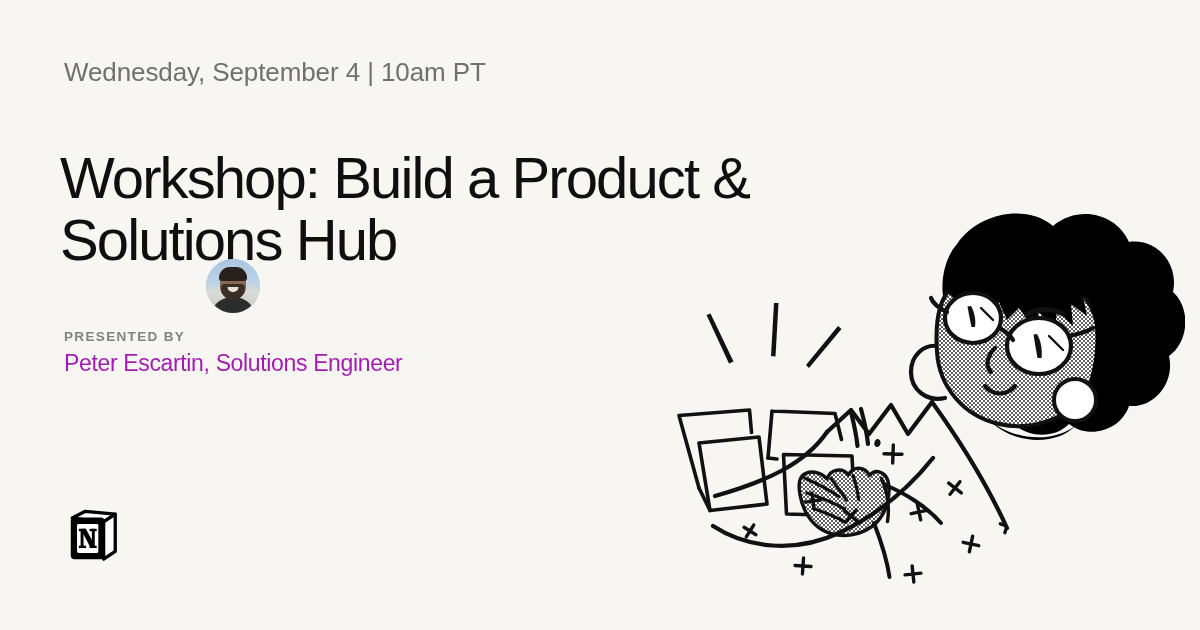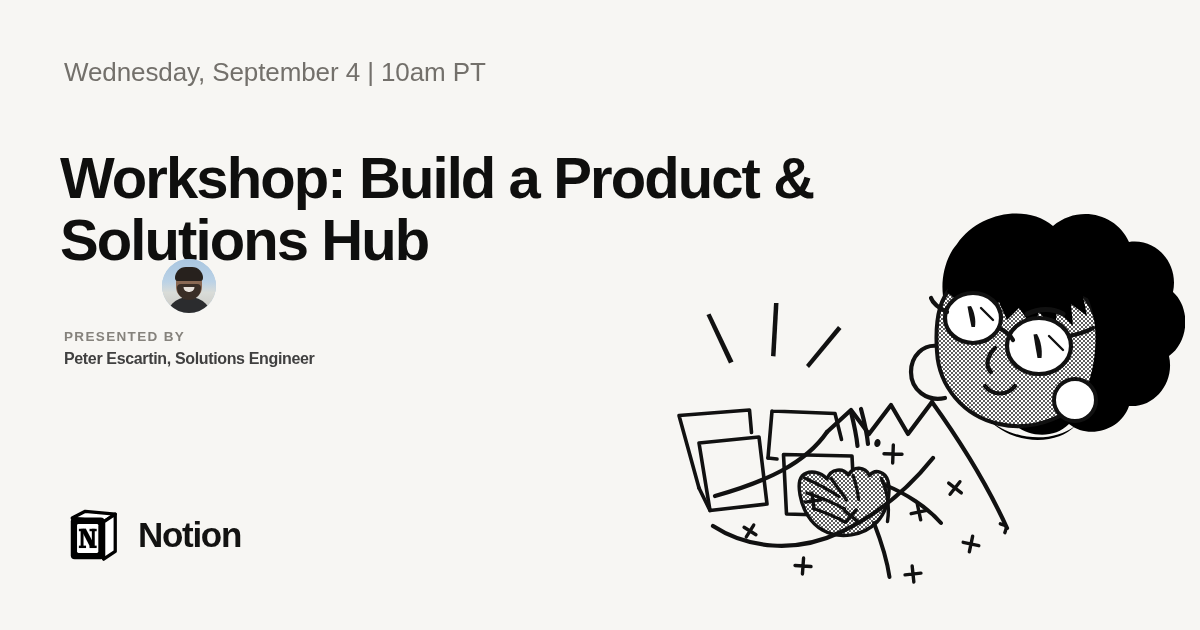--- a/index.html
+++ b/index.html
@@ -44,21 +44,21 @@
     white-space: nowrap;
   }
 
   #event-title {
     position: absolute;
     top: 108px;
     left: -4px;
     width: 860px;
     font-size: 58px;
     line-height: 62px;
-    font-weight: 700;
+    font-weight: 400;
     letter-spacing: -1.9px;
     color: #0F0F0E;
   }
   #event-title .title-line {
     display: block;
   }
 
   
   #presenter-row {
     position: absolute;
@@ -142,24 +142,24 @@
   }
   #presented-by-label {
     font-size: 13.5px;
     font-weight: 700;
     letter-spacing: 1.35px;
     color: #85827C;
     text-transform: uppercase;
     margin-bottom: 6px;
   }
   #presenter-name {
-    font-size: 16px;
-    font-weight: 700;
+    font-size: 23px;
+    font-weight: 400;
     letter-spacing: -0.35px;
-    color: #404040;
+    color: #a21caf;
     white-space: nowrap;
   }
 
   
   #brand-lockup {
     position: absolute;
     top: 506px;
     left: 0;
     display: flex;
     align-items: center;
@@ -239,21 +239,20 @@
         <g fill="#000000">
           <rect x="17.2" y="23.6" width="3.0" height="19.8"></rect>
           <rect x="28.8" y="23.6" width="3.0" height="19.8"></rect>
           <path d="M19.4 23.6 L22.6 23.6 L31.0 39.4 L31.0 43.4 L27.6 43.4 L19.4 27.8 Z"></path>
           <rect x="15.4" y="23.6" width="7.4" height="2.5"></rect>
           <rect x="26.4" y="23.6" width="7.4" height="2.5"></rect>
           <rect x="15.4" y="41.0" width="7.4" height="2.5"></rect>
           <rect x="26.4" y="41.0" width="7.4" height="2.5"></rect>
         </g>
       </svg>
-      <div id="notion-wordmark">Notion</div>
     </div>
 
   </div>
 
   <div id="illustration">
     <svg viewBox="0 0 530 420" xmlns="http://www.w3.org/2000/svg">
       <defs>
 
         <pattern id="stipple" width="4" height="4" patternUnits="userSpaceOnUse">
           <rect width="4" height="4" fill="#ffffff"></rect>

